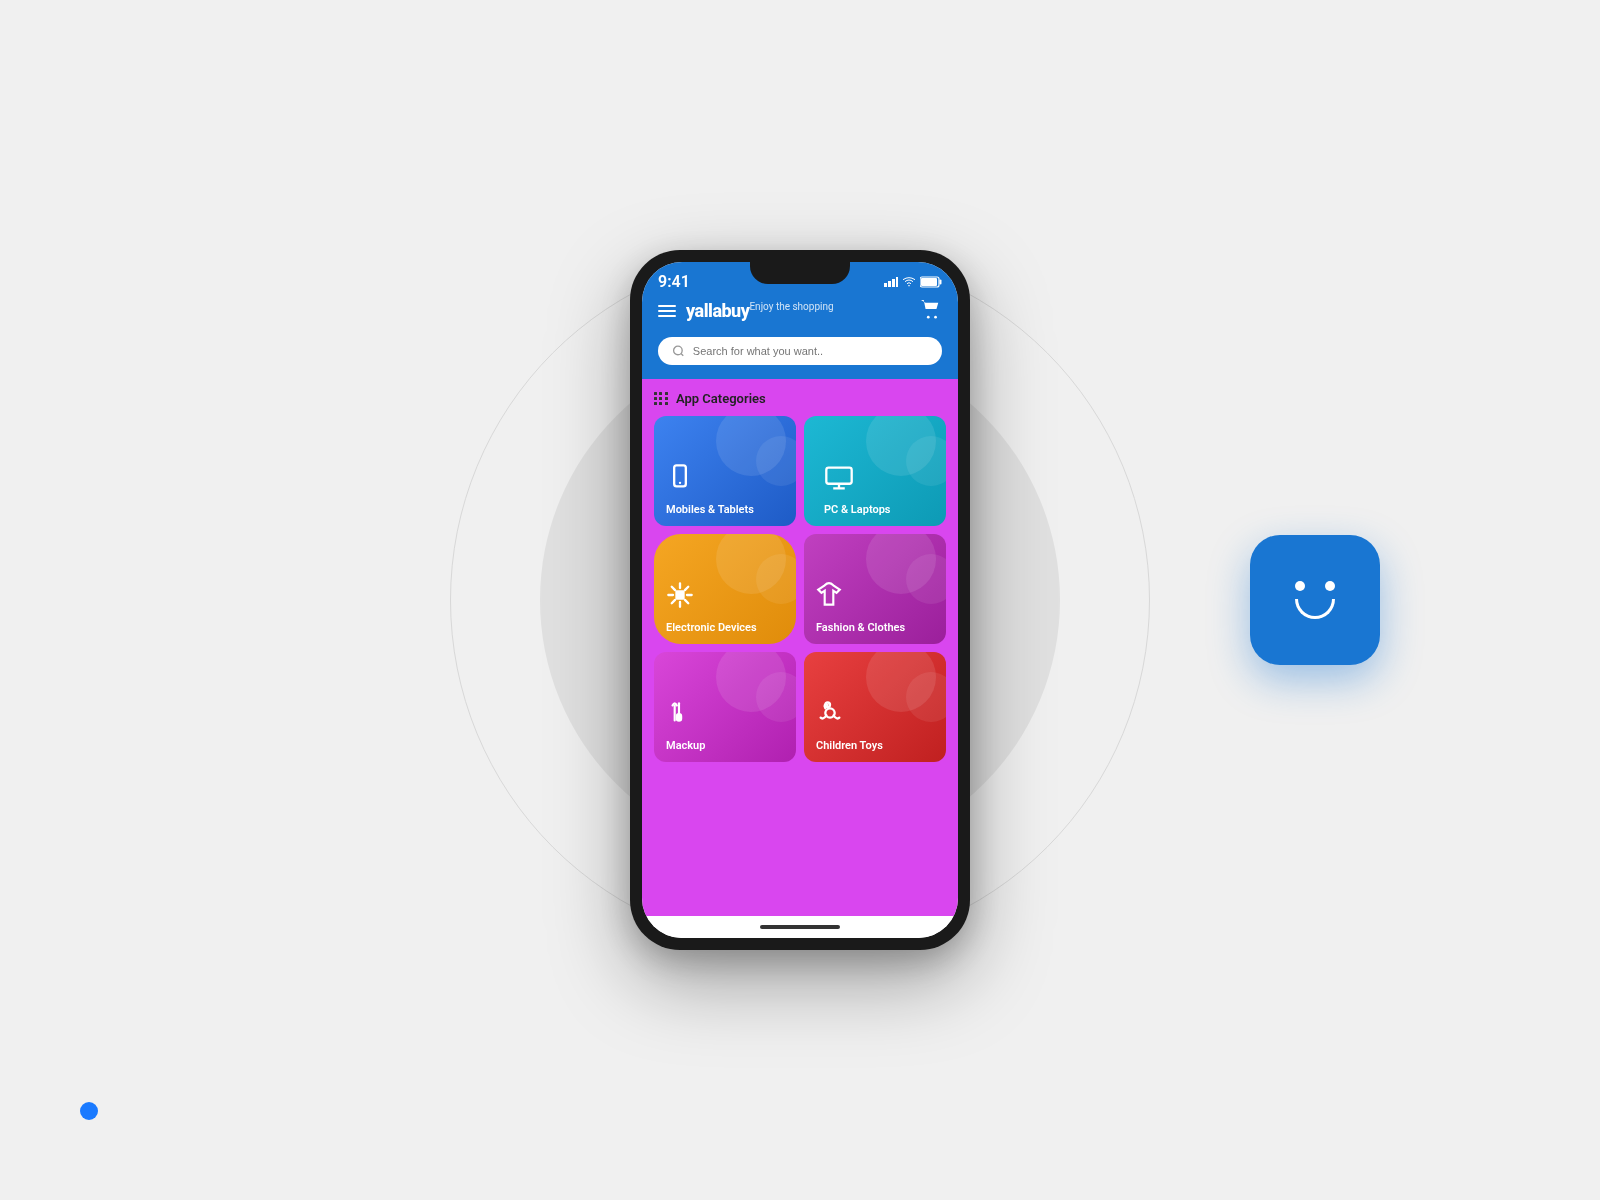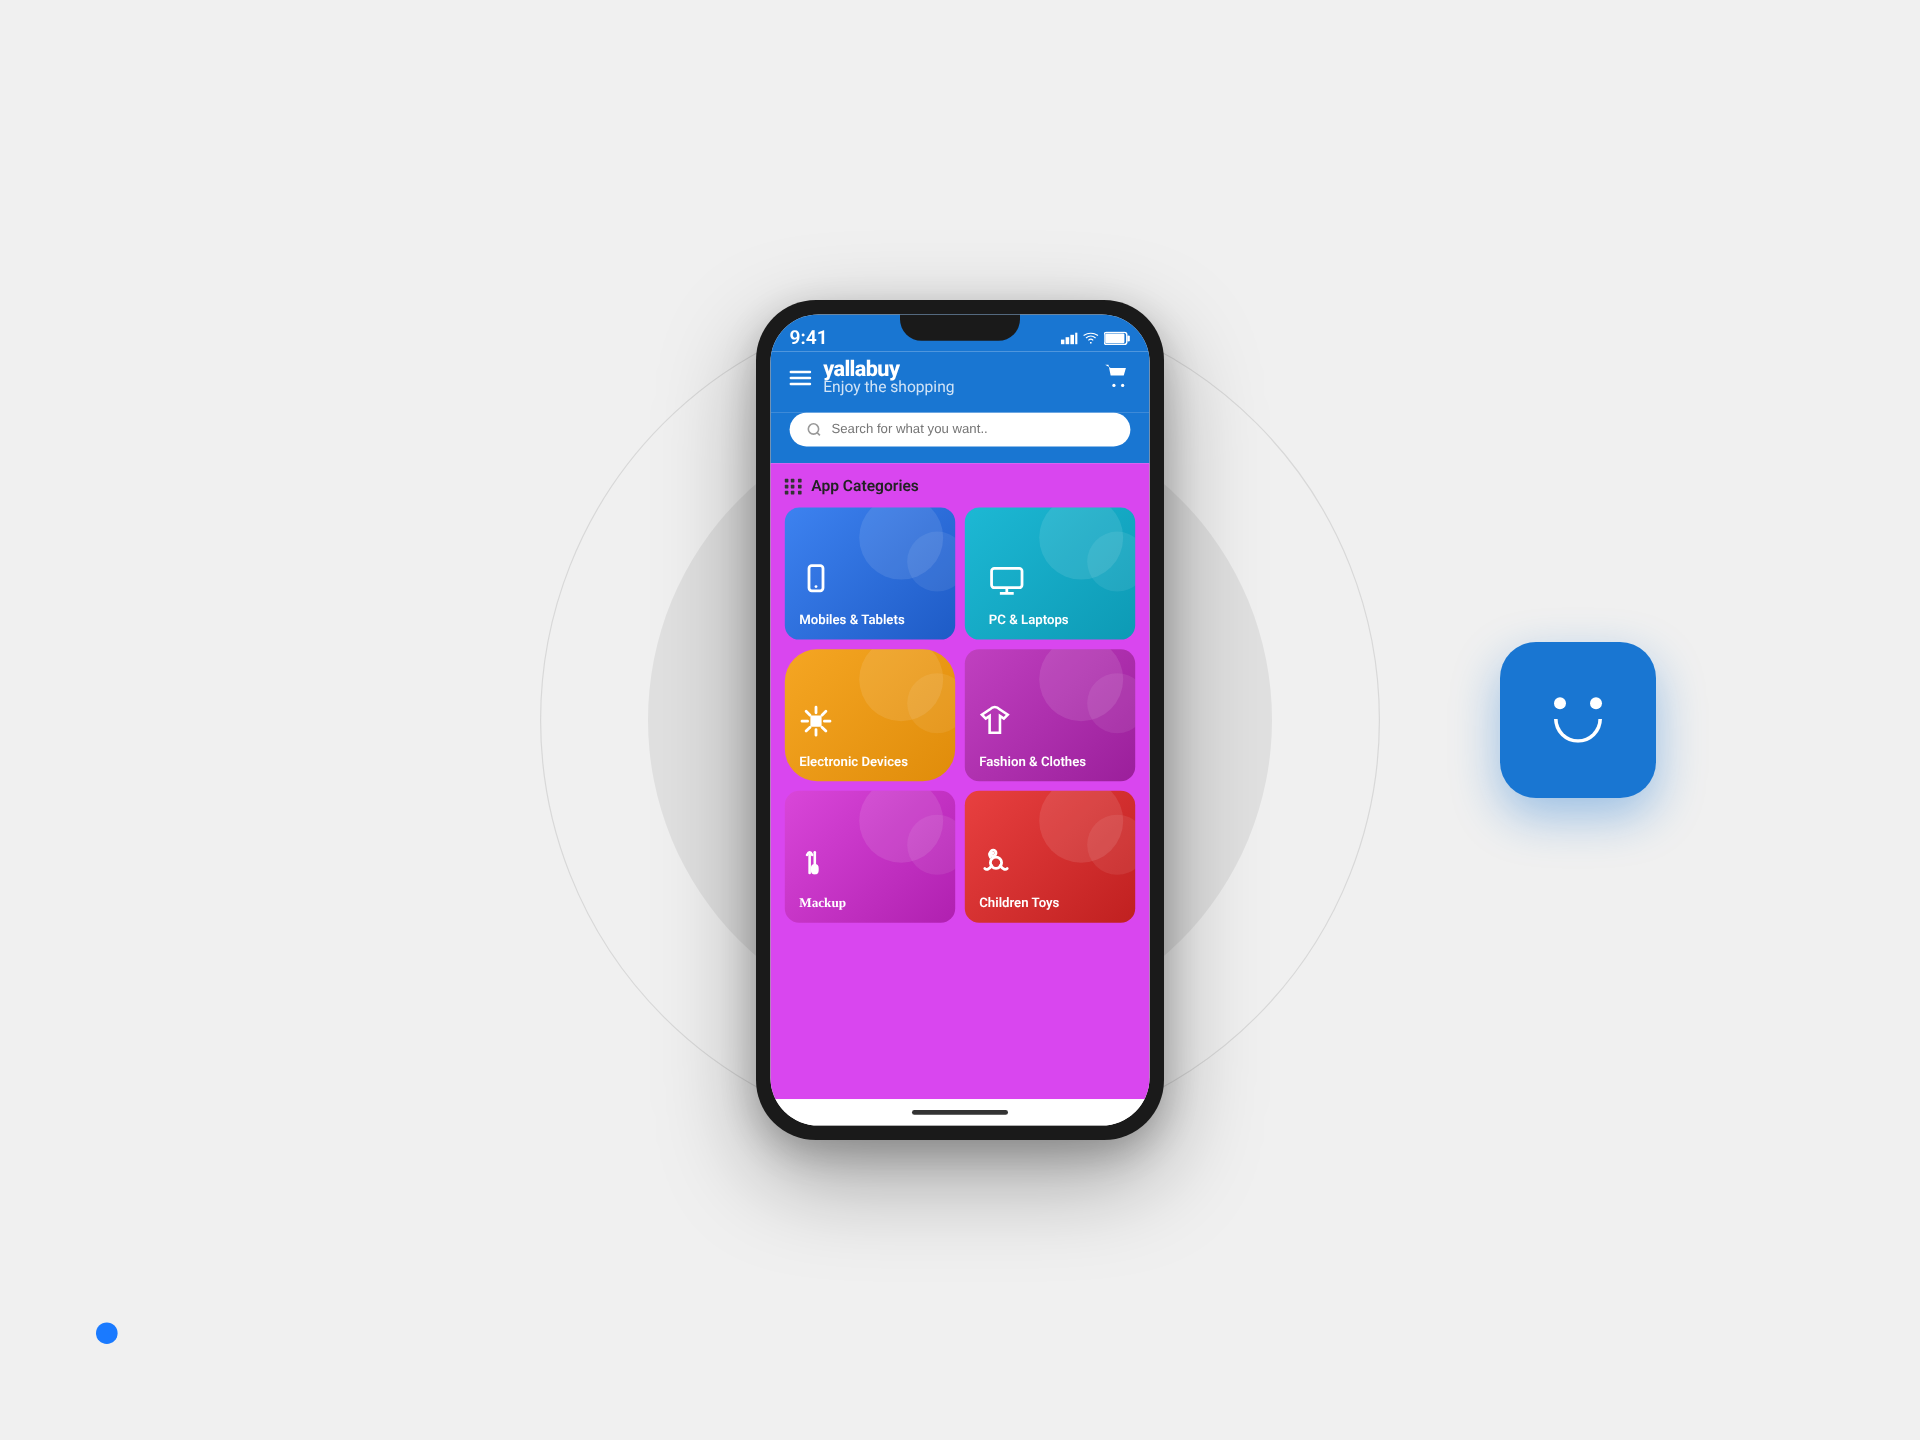--- a/index.html
+++ b/index.html
@@ -112,34 +112,34 @@
     .hamburger-lines span {
       display: block;
       width: 18px;
       height: 2px;
       background: #fff;
       border-radius: 1px;
     }
 
     .brand-logo {
       display: flex;
-      flex-direction: column;
+      flex-direction: row;
       line-height: 1;
     }
 
     .brand-name {
       color: #fff;
       font-size: 18px;
       font-weight: 800;
       letter-spacing: -0.5px;
     }
 
     .brand-tagline {
       color: rgba(255,255,255,0.8);
-      font-size: 13px;
+      font-size: 10px;
       font-weight: 400;
       text-align: right;
     }
 
     .cart-icon {
       cursor: pointer;
     }
 
     
     .search-container {
@@ -259,21 +259,21 @@
       top: 20px;
       right: -10px;
       z-index: 1;
     }
 
     .cat-mobiles { background: linear-gradient(135deg, #3d82f0, #1e5bc6); }
     .cat-pc { background: linear-gradient(135deg, #1db8d4, #0d9ab5); padding-left: 20px; }
     .cat-electronic { background: linear-gradient(135deg, #f5a623, #e08c0a); border-radius: 27px; }
     .cat-worktools { background: linear-gradient(135deg, #2d7f8c, #1a5f6a); }
     .cat-fashion { background: linear-gradient(135deg, #c040c0, #9b1f9b); }
-    .cat-mackup { background: linear-gradient(135deg, #d946d9, #b020b0); font-family: Liberation Serif, serif; }
+    .cat-mackup { background: linear-gradient(135deg, #d946d9, #b020b0); }
     .cat-children { background: linear-gradient(135deg, #e84040, #c02020); }
     .cat-market { background: linear-gradient(135deg, #3dba5e, #289944); }
 
     
     .app-icon {
       position: absolute;
       z-index: 20;
       width: 130px;
       height: 130px;
       background: #1976d2;

